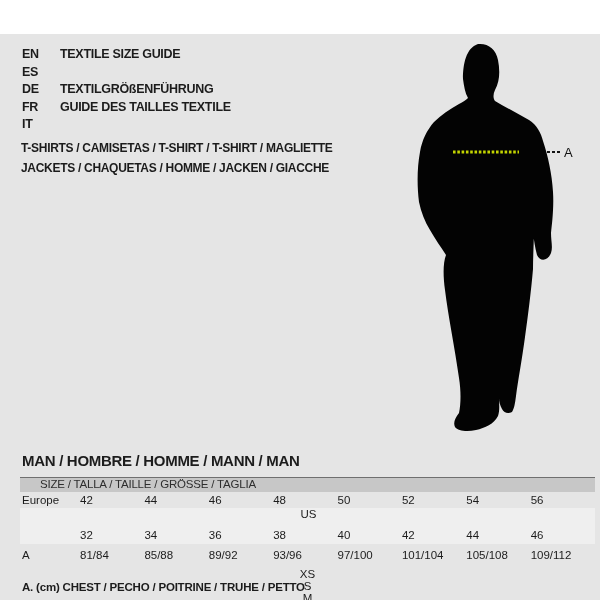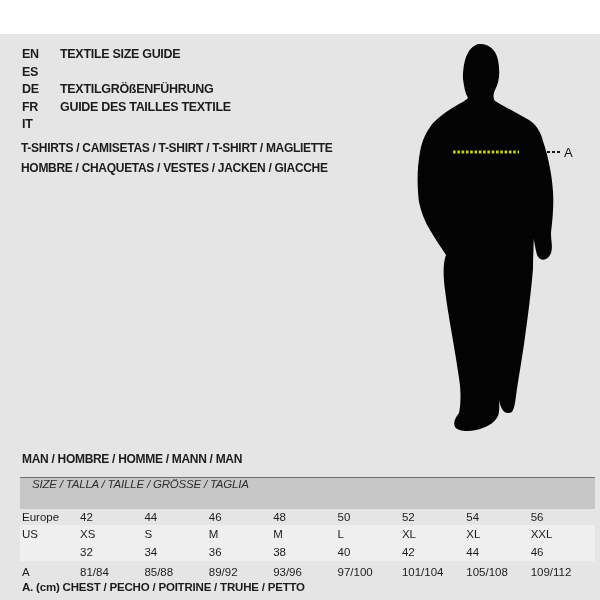--- a/index.html
+++ b/index.html
@@ -23,34 +23,34 @@
 
   
   .cats{position:absolute;left:21px;top:105px;font-size:12px;font-weight:700;line-height:19.5px;letter-spacing:-0.3px;}
 
   
   .figure-wrap{position:absolute;left:405px;top:0;width:195px;height:410px;}
   .figure-wrap svg{display:block;width:100%;height:100%;}
   .measure-letter{font-family:"Liberation Sans", sans-serif;font-size:13px;font-weight:500;fill:#111;}
 
   
-  .man-heading{position:absolute;left:22px;top:418px;font-size:12px;font-weight:700;letter-spacing:-0.3px;}
+  .man-heading{position:absolute;left:22px;top:418px;font-size:15px;font-weight:700;letter-spacing:-0.3px;}
 
   
   .size-table{position:absolute;left:20px;top:443px;width:575px;font-size:11.5px;}
   .size-table-header{
-    height:32px;line-height:13px;background:var(--table-header-bg);
+    height:15px;line-height:13px;background:var(--table-header-bg);
     border-top:1px solid var(--table-header-border);
-    padding-left:12px;color:#2e2e2e;letter-spacing:-0.2px;font-style:italic;
+    padding-left:20px;color:#2e2e2e;letter-spacing:-0.2px;
   }
   .t-row{display:flex;align-items:center;}
   .t-label{flex:0 0 60px;padding-left:2px;text-align:left;}
   .t-cell{flex:1 1 0;text-align:left;}
   .row-europe{height:16px;}
-  .row-us{height:18px;background:var(--table-stripe-bg);}
+  .row-us{height:18px;background:var(--table-stripe-bg);flex-direction:column;}
   .row-num{height:18px;background:var(--table-stripe-bg);}
   .row-a{height:22px;}
 
   
   .footnote{position:absolute;left:22px;top:547px;font-size:11.5px;font-weight:700;letter-spacing:-0.2px;}
 </style>
 </head>
 <body>
 
 <div class="canvas">
@@ -71,21 +71,21 @@
       <span class="lang-code">FR</span>
       <span class="lang-label">GUIDE DES TAILLES TEXTILE</span>
     </div>
     <div class="lang-row">
       <span class="lang-code">IT</span>
     </div>
   </div>
 
   <div class="cats">
     <div>T-SHIRTS / CAMISETAS / T-SHIRT / T-SHIRT / MAGLIETTE</div>
-    <div>HOMBRE / CHAQUETAS / VESTES / JACKEN / GIACCHE</div>
+    <div>JACKETS / CHAQUETAS / HOMME / JACKEN / GIACCHE</div>
   </div>
 
   <div class="figure-wrap">
     <svg viewBox="405 0 195 410" xmlns="http://www.w3.org/2000/svg">
       <path fill="var(--silhouette)" d="
         M 478 10
         C 488 9 496 15 498 26
         C 500 36 500 47 495 56
         C 493 60 493 64 495 67
         C 505 73 517 79 529 86

